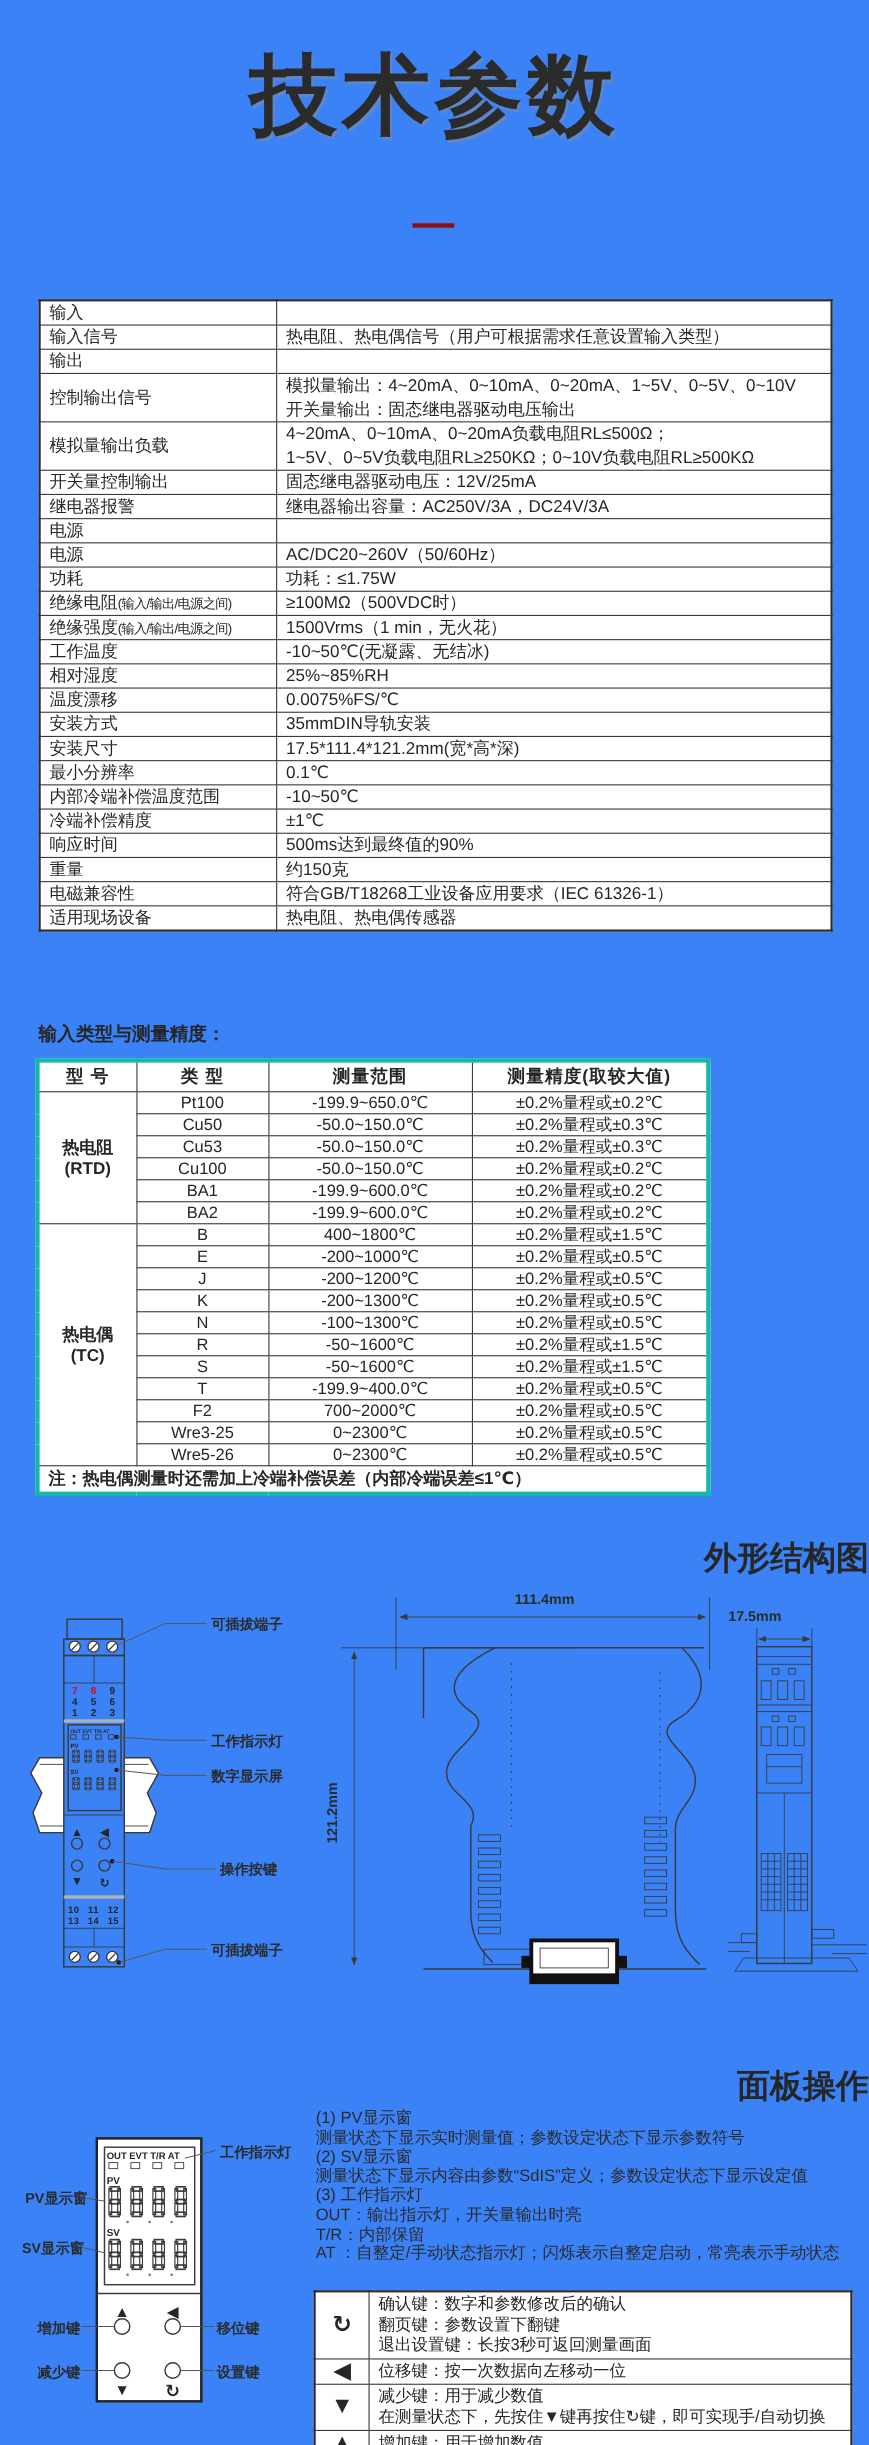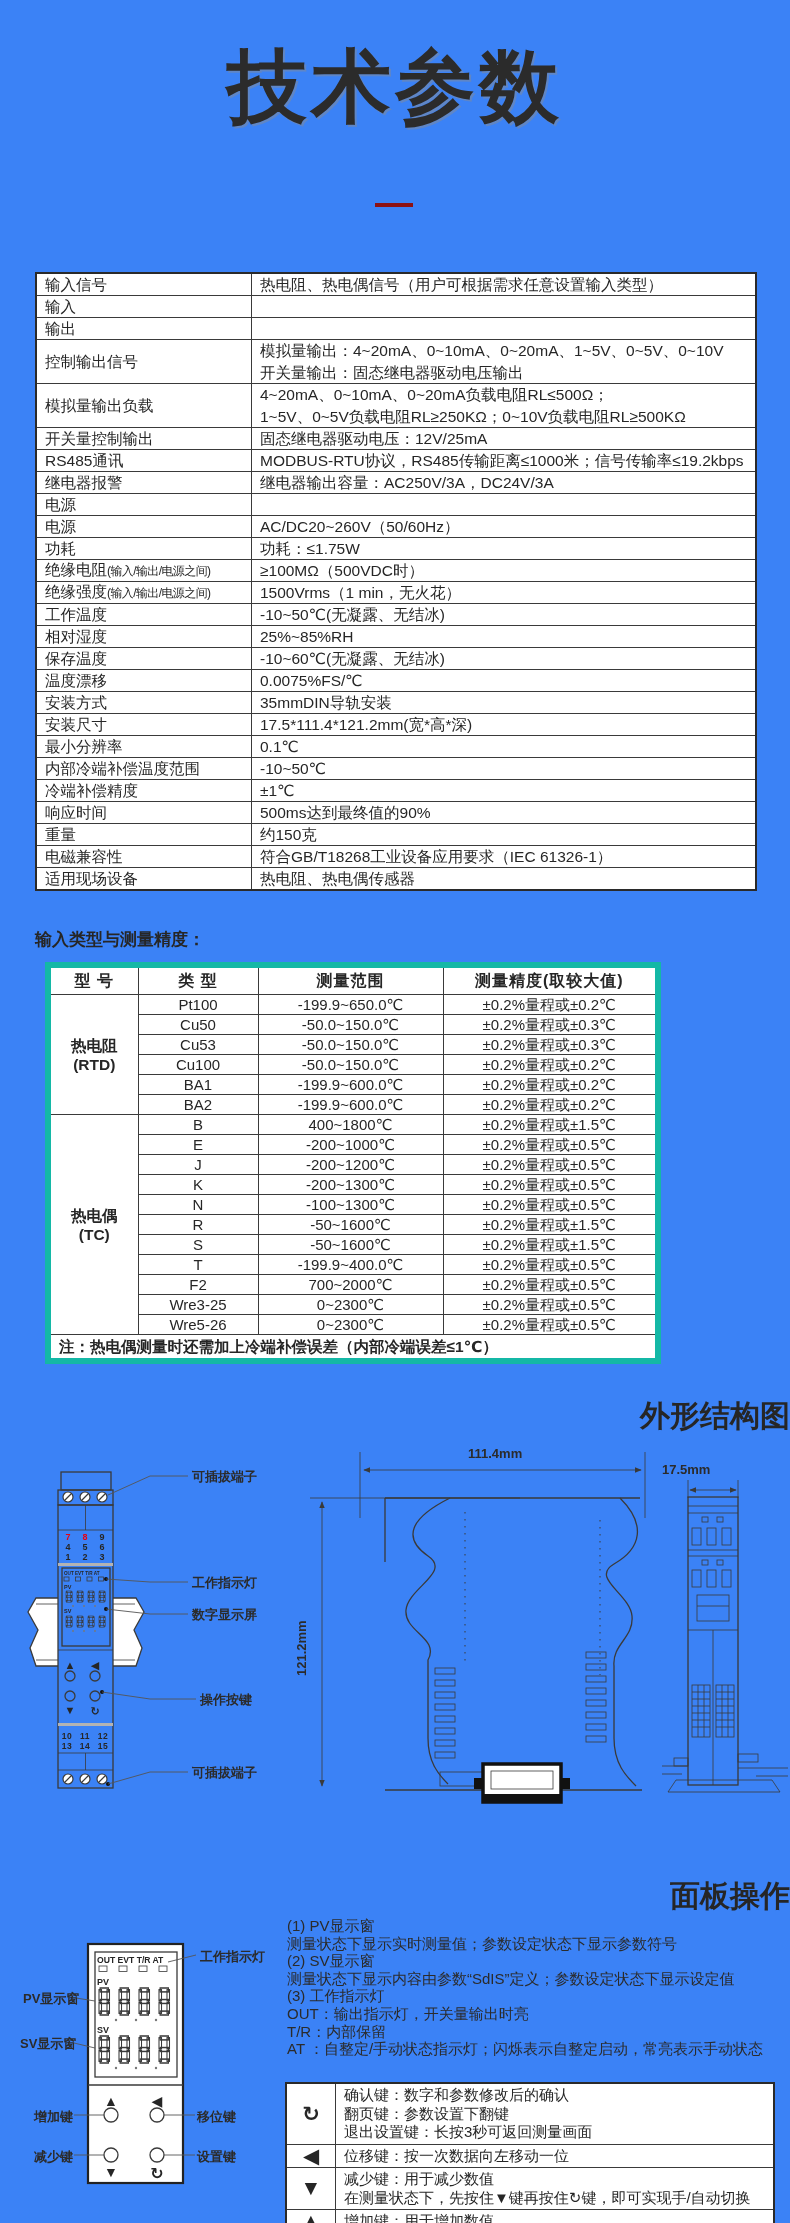--- a/index.html
+++ b/index.html
@@ -12,21 +12,21 @@
   table{border-collapse:collapse;background:#fff}
   
   .spec{position:absolute;left:35px;top:272px;width:722px;table-layout:fixed;border:2px solid #2a2a2a}
   .spec td{border:1px solid #3a3a3a;font-size:15.5px;padding:0 8px;height:21px;line-height:20px;vertical-align:middle}
   .spec td.lab{width:198px;white-space:nowrap;overflow:hidden}
   .spec tr.two td{height:43px}
   .spec tr.two td div{line-height:21.5px}
   .sub{font-size:12px;letter-spacing:-0.6px}
   
   .h3{position:absolute;left:35px;top:928px;font-size:17px;font-weight:700}
-  .acc{position:absolute;left:45px;top:962px;width:610px;table-layout:fixed;border:6px solid #14b8a6}
+  .acc{position:absolute;left:32px;top:962px;width:610px;table-layout:fixed;border:4px solid #14b8a6}
   .acc th,.acc td{border:1px solid #3a3a3a;text-align:center;padding:0 3px}
   .acc th{font-size:16px;font-weight:700;height:26px;letter-spacing:1px}
   .acc td{font-size:15px;height:19px;line-height:17px}
   .acc td.model{font-size:15.5px;font-weight:700;line-height:19px}
   .acc td.note{text-align:left;font-size:15.5px;height:23px;padding-left:8px;font-weight:700}
   
   .h2{position:absolute;left:0;width:790px;text-align:right;font-size:30px;font-weight:900;color:#262626}
   
   .callout{position:absolute;font-size:13px;font-weight:700;white-space:nowrap;color:#2b2b2b}
   .rot{transform:rotate(-90deg);transform-origin:0 0}
@@ -60,26 +60,26 @@
 <body>
 
 <div class="page">
 
   <div class="title">技术参数</div>
   <div class="redbar"></div>
 
   <table class="spec">
     <tbody>
         <tr>
+          <td class="lab"><span>输入</span></td>
+          <td><span></span></td>
+        </tr>
+    <tr>
           <td class="lab"><span>输入信号</span></td>
           <td><span>热电阻、热电偶信号（用户可根据需求任意设置输入类型）</span></td>
-        </tr>
-    <tr>
-          <td class="lab"><span>输入</span></td>
-          <td><span></span></td>
         </tr>
     <tr>
           <td class="lab"><span>输出</span></td>
           <td><span></span></td>
         </tr>
     <tr class="two">
           <td class="lab"><span>控制输出信号</span></td>
           <td>
             <div>模拟量输出：4~20mA、0~10mA、0~20mA、1~5V、0~5V、0~10V</div>
             <div>开关量输出：固态继电器驱动电压输出</div>
@@ -90,24 +90,20 @@
           <td>
             <div>4~20mA、0~10mA、0~20mA负载电阻RL≤500Ω；</div>
             <div>1~5V、0~5V负载电阻RL≥250KΩ；0~10V负载电阻RL≥500KΩ</div>
           </td>
         </tr>
     <tr>
           <td class="lab"><span>开关量控制输出</span></td>
           <td><span>固态继电器驱动电压：12V/25mA</span></td>
         </tr>
     <tr>
-          <td class="lab"><span>RS485通讯</span></td>
-          <td><span>MODBUS-RTU协议，RS485传输距离≤1000米；信号传输率≤19.2kbps</span></td>
-        </tr>
-    <tr>
           <td class="lab"><span>继电器报警</span></td>
           <td><span>继电器输出容量：AC250V/3A，DC24V/3A</span></td>
         </tr>
     <tr>
           <td class="lab"><span>电源</span></td>
           <td><span></span></td>
         </tr>
     <tr>
           <td class="lab"><span>电源</span></td>
           <td><span>AC/DC20~260V（50/60Hz）</span></td>
@@ -124,24 +120,20 @@
           <td class="lab"><span>绝缘强度</span><span class="sub">(输入/输出/电源之间)</span></td>
           <td><span>1500Vrms（1 min，无火花）</span></td>
         </tr>
     <tr>
           <td class="lab"><span>工作温度</span></td>
           <td><span>-10~50℃(无凝露、无结冰)</span></td>
         </tr>
     <tr>
           <td class="lab"><span>相对湿度</span></td>
           <td><span>25%~85%RH</span></td>
-        </tr>
-    <tr>
-          <td class="lab"><span>保存温度</span></td>
-          <td><span>-10~60℃(无凝露、无结冰)</span></td>
         </tr>
     <tr>
           <td class="lab"><span>温度漂移</span></td>
           <td><span>0.0075%FS/℃</span></td>
         </tr>
     <tr>
           <td class="lab"><span>安装方式</span></td>
           <td><span>35mmDIN导轨安装</span></td>
         </tr>
     <tr>

